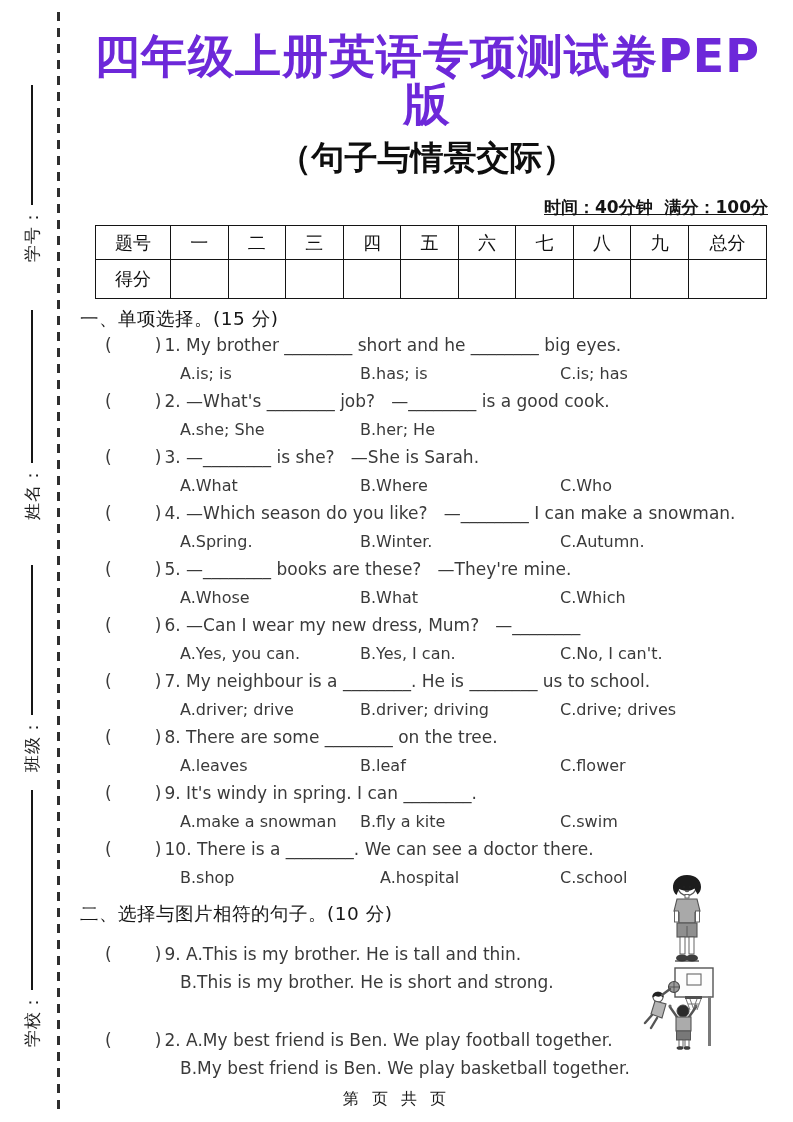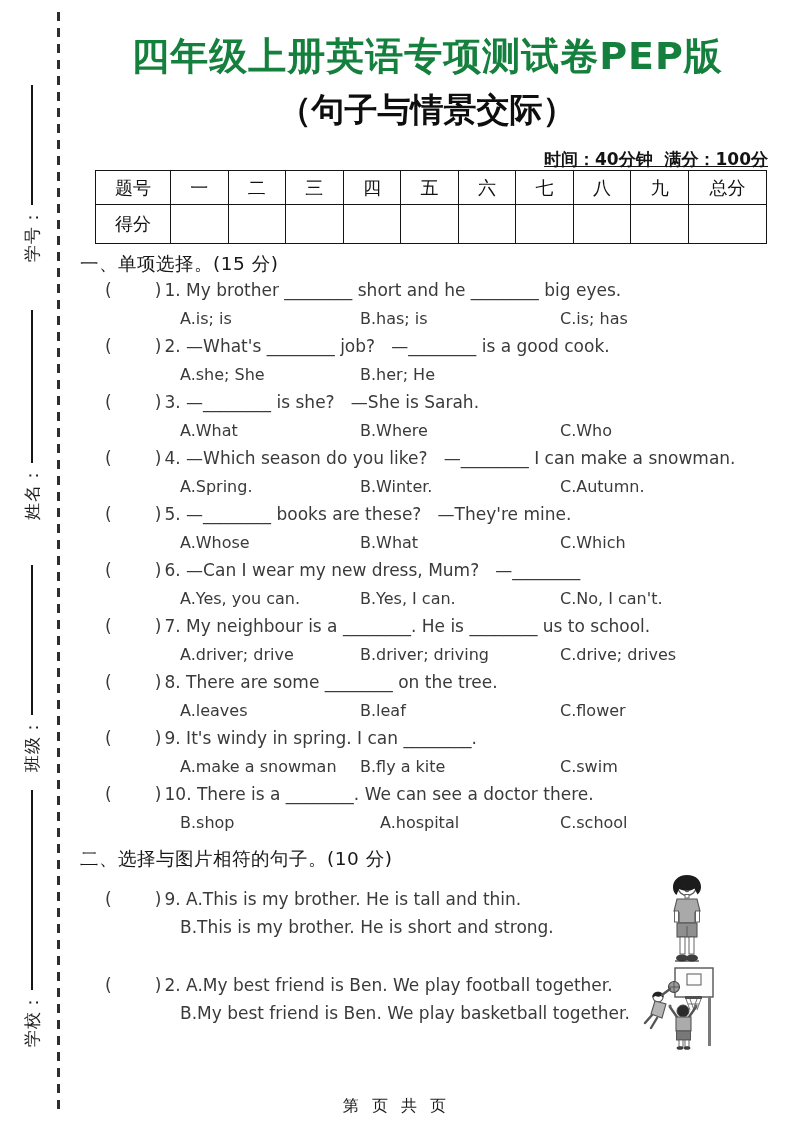--- a/index.html
+++ b/index.html
@@ -23,34 +23,34 @@
   }
   .sb-line { flex:1; height:0; border-bottom:2px solid #161616; align-self:center; margin-left:3px; }
   #sb-f0 { top:262px;  width:177px; }
   #sb-f1 { top:520px;  width:210px; }
   #sb-f2 { top:772px;  width:207px; }
   #sb-f3 { top:1047px; width:257px; }
 
   
   .main { position:absolute; left:80px; top:0; width:694px; }
   .title {
-    margin-top:32px; text-align:center; font-size:38px; font-weight:bold;
-    color:#15803d; letter-spacing:1px; line-height:48px;
+    margin-top:32px; text-align:center; font-size:46px; font-weight:bold;
+    color:#6d28d9; letter-spacing:1px; line-height:48px;
   }
   .subtitle {
     margin-top:8px; text-align:center; font-size:33px; font-weight:bold;
     color:#0e0e0e; line-height:44px;
   }
   .meta {
     margin-top:16px; text-align:right; padding-right:6px;
     font-size:17px; font-weight:600; color:#141414; white-space:pre; line-height:22px;text-decoration:underline;
   }
 
   table.score {
-    margin-left:15px; width:672px;
+    margin-top:7px; margin-left:15px; width:672px;
     border-collapse:collapse; table-layout:fixed;
   }
   table.score td {
     border:1.6px solid #141414; text-align:center; vertical-align:middle;
     font-size:18px; color:#111; font-weight:500;
   }
   table.score tr.hd td { height:34px; }
   table.score tr.sc td { height:39px; }
 
   .sec-heading {
@@ -74,21 +74,21 @@
   .s2q { margin-top:14px; }
   .s2q.second { margin-top:30px; }
   .s2-line-b { display:flex; height:28px; align-items:center; padding-left:100px; }
 
   
   .illus { position:absolute; }
   #illus-boy { left:660px; top:870px; width:54px; height:97px; }
   #illus-basket { left:643px; top:966px; width:74px; height:84px; }
 
   .footer {
-    position:absolute; left:0; right:0; bottom:5px; text-align:center;
+    position:absolute; left:0; right:0; bottom:12px; text-align:center;
     font-size:16px; color:#1a1a1a; letter-spacing:4px; white-space:pre; font-weight:500;
   }
 </style>
 </head>
 <body>
 
 <div class="page">
 
   <div class="binding-dashes"></div>
 

